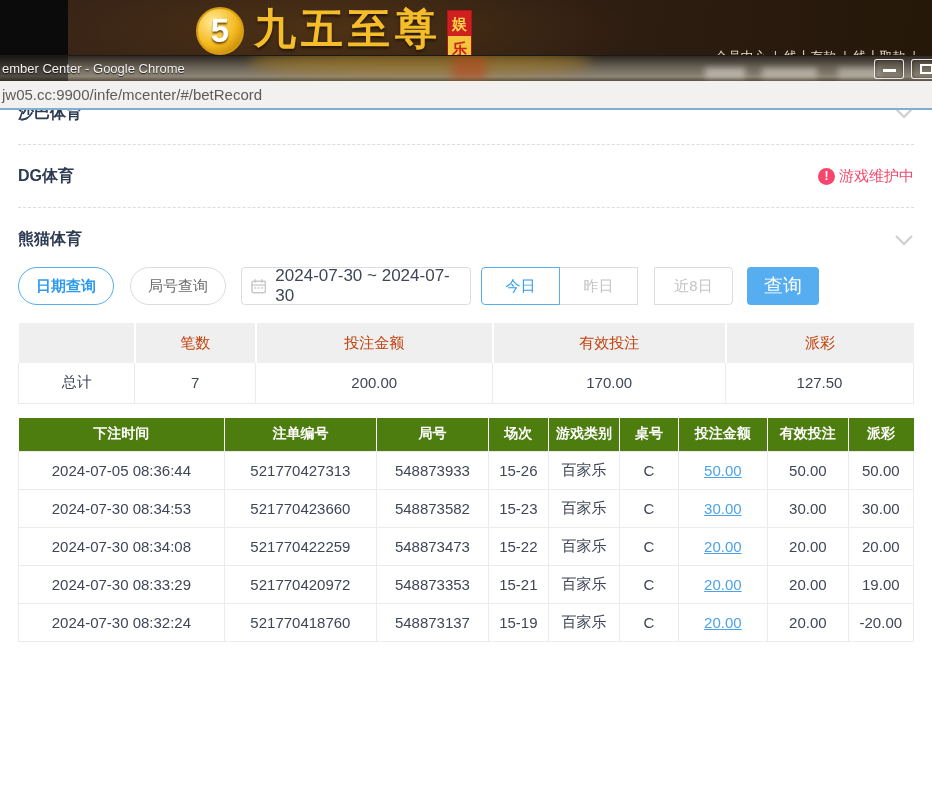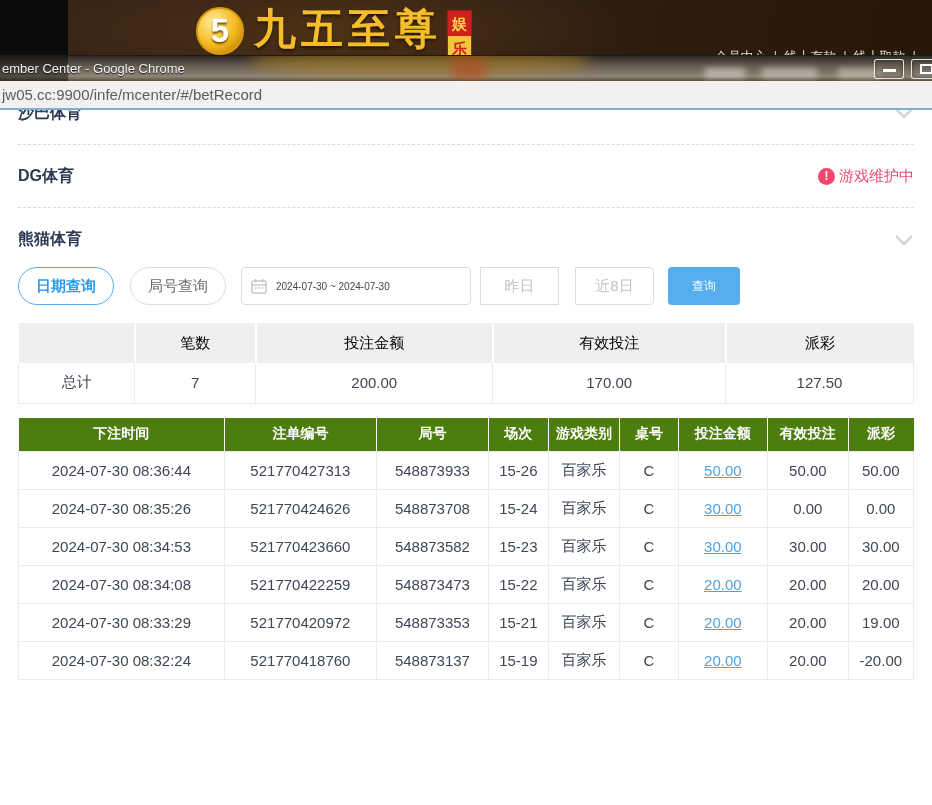--- a/index.html
+++ b/index.html
@@ -65,32 +65,32 @@
   .maint{display:flex;align-items:center;gap:4px;color:var(--alert);font-size:15px;}
   .maint-icon{width:17px;height:17px;border-radius:50%;background:var(--alert);color:#fff;
     font-weight:bold;font-size:12px;display:flex;align-items:center;justify-content:center;flex:0 0 17px;}
   
   .filter-bar{display:flex;align-items:center;height:30px;}
   .pill{height:38px;padding:0 17px;border-radius:19px;background:#fff;font-size:15px;
     display:flex;align-items:center;cursor:pointer;}
   .pill.active{border:1px solid var(--accent);color:#2f9bf0;font-weight:bold;}
   .pill.inactive{border:1px solid #dcdcdc;color:#6a6a6a;margin-left:16px;}
   .date-input{height:38px;width:230px;border:1px solid #dcdcdc;border-radius:4px;margin-left:15px;
-    display:flex;align-items:center;padding:0 9px;gap:9px;font-size:10px;color:#3f4656;cursor:pointer;}
+    display:flex;align-items:center;padding:0 9px;gap:9px;font-size:17px;color:#3f4656;cursor:pointer;}
   .quick-group{display:flex;margin-left:10px;}
   .quick-btn{width:79px;height:38px;border:1px solid #dcdcdc;background:#fff;font-size:15px;
     color:#c3c3c3;display:flex;align-items:center;justify-content:center;margin-left:-1px;cursor:pointer;}
   .quick-btn.first{border-radius:4px 0 0 4px;margin-left:0;}
   .quick-btn.last{border-radius:0 4px 4px 0;margin-left:16px;}
   .quick-btn.active{border:1px solid var(--accent);color:#2f9bf0;position:relative;z-index:1;}
   .search-btn{width:72px;height:38px;background:var(--accent);color:#fff;border:none;border-radius:4px;
-    font-size:12px;margin-left:14px;cursor:pointer;font-family:inherit;}
+    font-size:19px;margin-left:14px;cursor:pointer;font-family:inherit;}
   
   .summary-table{width:100%;border-collapse:collapse;margin-top:22px;font-size:15px;}
-  .summary-table th{background:#efefef;height:40px;font-weight:normal;color:#000000;
+  .summary-table th{background:#efefef;height:40px;font-weight:normal;color:#c2410c;
     border-right:2px solid #fff;}
   .summary-table th:last-child{border-right:none;}
   .summary-table td{height:40px;text-align:center;color:#3f4656;
     border:1px solid #ebebeb;border-top:none;}
   
   .records-table{width:100%;border-collapse:collapse;margin-top:14px;font-size:15px;}
   .records-table th{background:#4d7c0f;color:#fff;height:34px;font-weight:bold;font-size:14px;
     border-right:1px solid #fff;}
   .records-table th:last-child{border-right:none;}
   .records-table td{height:38px;text-align:center;color:#3f4656;border:1px solid #ebebeb;background:#fff;}
@@ -189,20 +189,21 @@
         <line x1="1" y1="7" x2="15" y2="7" stroke="#c9c9c9" stroke-width="1.4"></line>
         <line x1="4.5" y1="1" x2="4.5" y2="4.5" stroke="#c9c9c9" stroke-width="1.6"></line>
         <line x1="11.5" y1="1" x2="11.5" y2="4.5" stroke="#c9c9c9" stroke-width="1.6"></line>
         <rect x="3.5" y="9" width="2" height="2" fill="#d6d6d6"></rect>
           <rect x="7" y="9" width="2" height="2" fill="#d6d6d6"></rect>
           <rect x="10.5" y="9" width="2" height="2" fill="#d6d6d6"></rect>
       </svg>
       <span>2024-07-30 ~ 2024-07-30</span>
     </div>
     <div class="quick-group">
+        <div class="quick-btn first active">今日</div>
         <div class="quick-btn">昨日</div>
         <div class="quick-btn last">近8日</div>
       </div>
     <button class="search-btn">查询</button>
   </div>
 
   <table class="summary-table">
     <colgroup>
         <col style="width:13%">
         <col style="width:13.5%">
@@ -250,43 +251,32 @@
           <th>场次</th>
           <th>游戏类别</th>
           <th>桌号</th>
           <th>投注金额</th>
           <th>有效投注</th>
           <th>派彩</th>
         </tr>
       </thead>
     <tbody>
   <tr>
-    <td>2024-07-30 08:36:44</td>
+    <td>2024-07-05 08:36:44</td>
     <td>521770427313</td>
     <td>548873933</td>
     <td>15-26</td>
     <td>百家乐</td>
     <td>C</td>
     <td><a class="bet-link">50.00</a></td>
     <td>50.00</td>
     <td>50.00</td>
   </tr>
 
 
-  <tr>
-    <td>2024-07-30 08:35:26</td>
-    <td>521770424626</td>
-    <td>548873708</td>
-    <td>15-24</td>
-    <td>百家乐</td>
-    <td>C</td>
-    <td><a class="bet-link">30.00</a></td>
-    <td>0.00</td>
-    <td>0.00</td>
-  </tr>
 
   <tr>
     <td>2024-07-30 08:34:53</td>
     <td>521770423660</td>
     <td>548873582</td>
     <td>15-23</td>
     <td>百家乐</td>
     <td>C</td>
     <td><a class="bet-link">30.00</a></td>
     <td>30.00</td>

